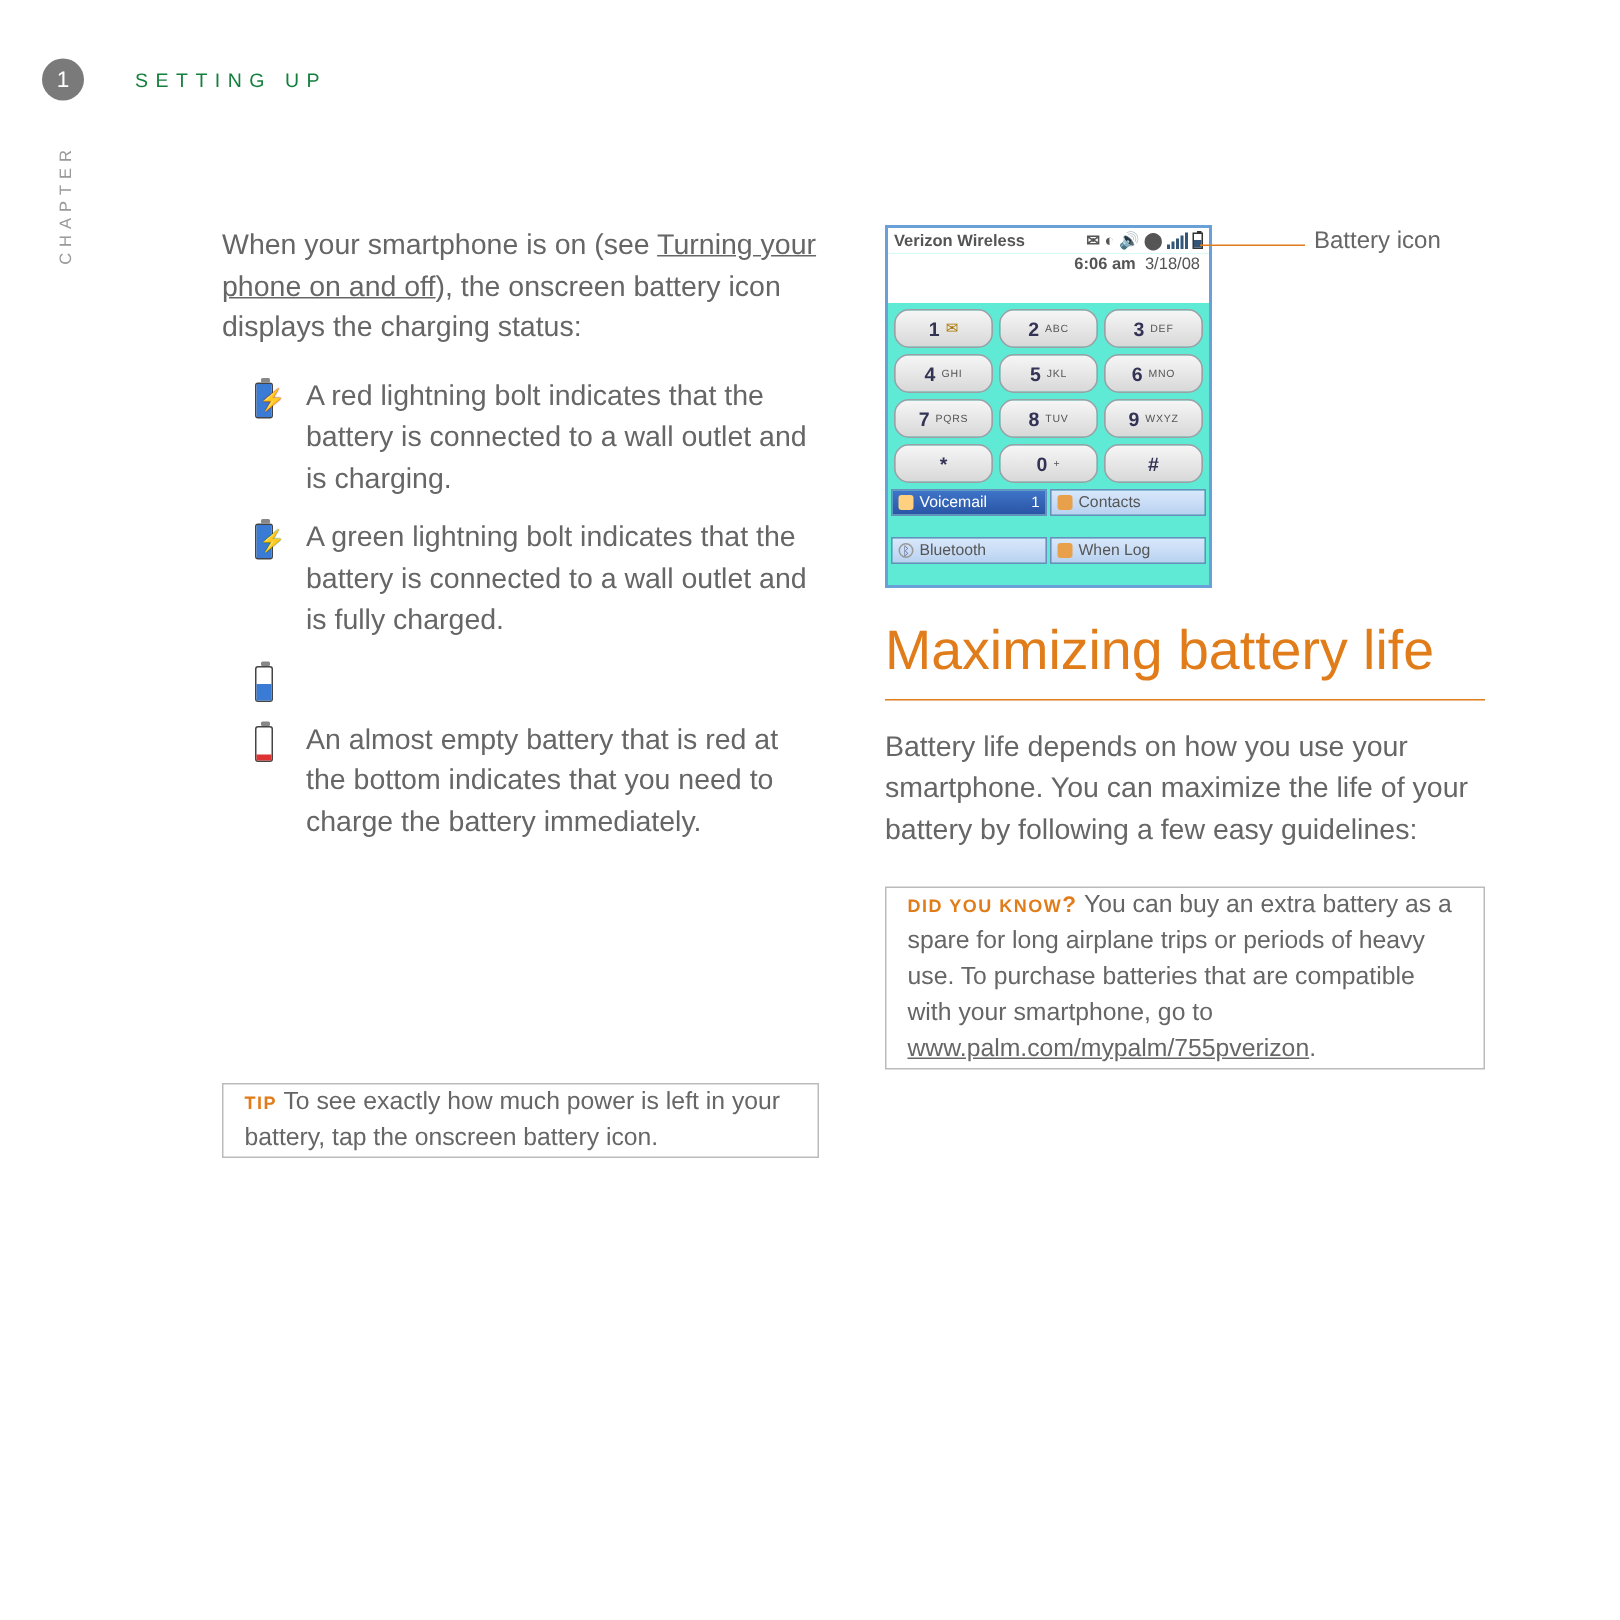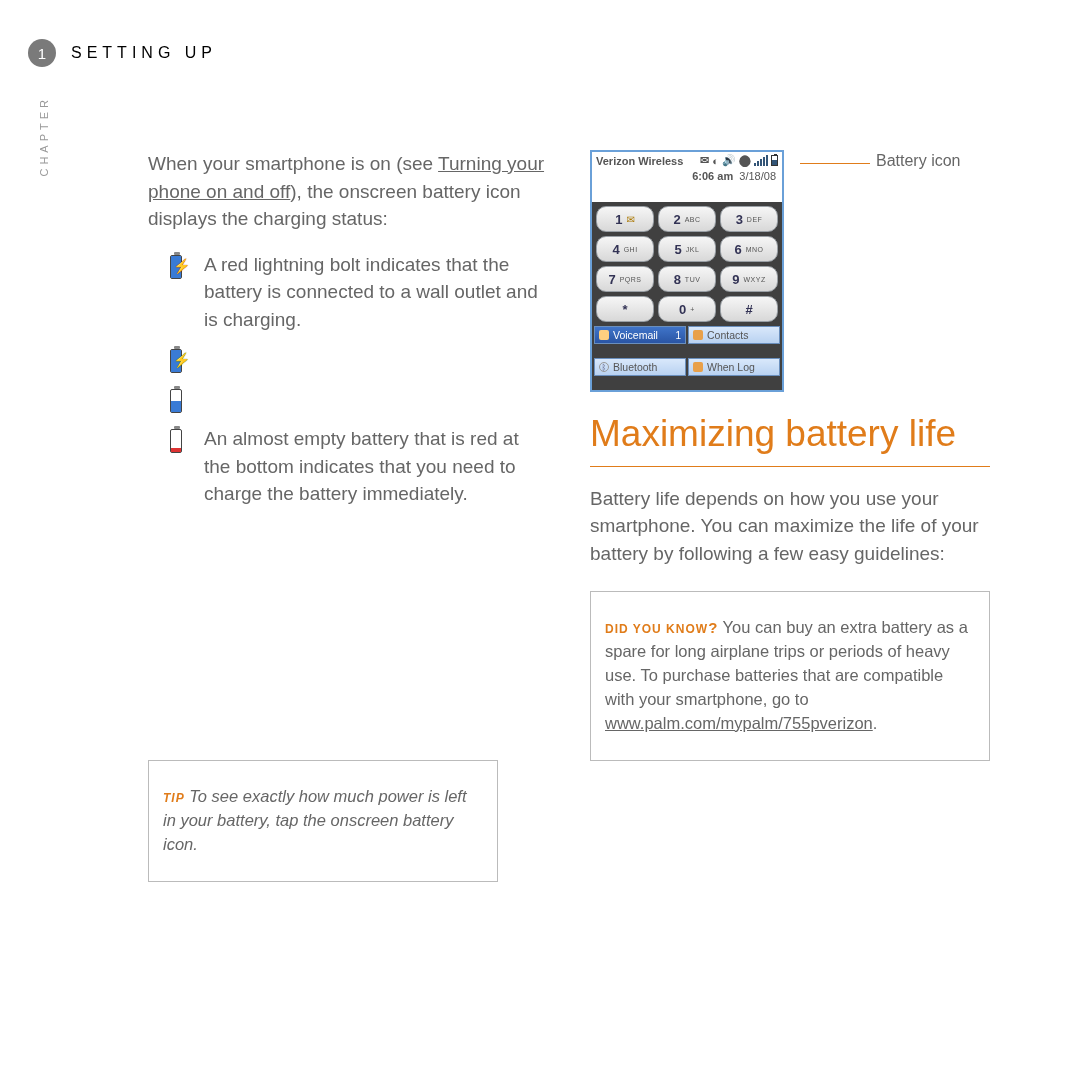--- a/index.html
+++ b/index.html
@@ -2,21 +2,21 @@
 <html><head>
 <meta charset="utf-8">
 <style>
   * { box-sizing: border-box; margin: 0; padding: 0; }
   html, body { width: 1080px; height: 1080px; background: #fff; font-family: "Helvetica Neue", Arial, sans-serif; color: #555; }
   .page { position: relative; width: 1080px; height: 1080px; }
 
   
   .hdr-row { position: absolute; top: 38px; left: 28px; right: 40px; height: 30px; display: flex; align-items: center; }
   .hdr-circle { width: 28px; height: 28px; border-radius: 50%; background: #7a7a7a; color: #fff; display: flex; align-items: center; justify-content: center; font-size: 15px; }
-  .hdr-title { margin-left: 15px; font-size: 16px; letter-spacing: 5px; color: #000000; }
+  .hdr-title { margin-left: 34px; font-size: 13px; letter-spacing: 5px; color: #15803d; }
 
   
   .chapter-tab { position: absolute; top: 96px; left: 38px; writing-mode: vertical-rl; transform: rotate(180deg); font-size: 11px; letter-spacing: 4px; color: #999; }
 
   
   .col-left  { position: absolute; top: 150px; left: 148px; width: 398px; }
   .col-right { position: absolute; top: 150px; left: 590px; width: 400px; }
 
   .body-text { font-size: 19px; line-height: 1.45; color: #666; }
   .ul-link { text-decoration: underline; }
@@ -31,32 +31,32 @@
   .bat::before { content: ""; position: absolute; top: -4px; left: 3px; width: 6px; height: 3px; background: #888; border-radius: 1px; }
   .bat-fill { position: absolute; left: 0; right: 0; background: #3a7bd5; }
   .bat-fill-full { top: 0; bottom: 0; background: #3a7bd5; }
   .bat-fill-half { top: 50%; bottom: 0; background: #3a7bd5; }
   .bat-fill-low  { top: 80%; bottom: 0; background: #d33; }
   .bolt { position: absolute; top: 3px; left: 2px; font-size: 14px; line-height: 14px; font-weight: bold; }
   .bolt-red   { color: #d33; text-shadow: 0 0 1px #800; }
   .bolt-green { color: #2a2; text-shadow: 0 0 1px #060; }
 
   
-  .note-box { border: 1px solid #bbb; padding: 24px 14px; font-size: 16.5px; line-height: 1.45; color: #666; margin-top: 26px; }
-  .note-box.left-box { position: absolute; top: 734px; left: 148px; width: 350px; font-style: italic; }
+  .note-box { border: 1px solid #bbb; padding: 0 14px; font-size: 16.5px; line-height: 1.45; color: #666; margin-top: 26px; }
+  .note-box.left-box { position: absolute; top: 696px; left: 148px; width: 398px; }
   .note-box.right-box { margin-top: 24px; }
   .note-lead { font-size: 12px; letter-spacing: 1px; color: #e07c1a; font-weight: bold; }
   .note-lead .qm { font-size: 15px; }
 
   
   .h-orange { font-size: 37px; font-weight: 300; color: #e07c1a; line-height: 1.18; margin-top: 20px; padding-bottom: 10px; border-bottom: 1px solid #e07c1a; }
 
   
   .phone-wrap { position: relative; }
-  .phone { width: 194px; border: 2px solid #6aa0d8; background: #404040; font-family: Arial, sans-serif; }
+  .phone { width: 218px; border: 2px solid #6aa0d8; background: #5eead4; font-family: Arial, sans-serif; }
   .ph-bar { display: flex; align-items: center; justify-content: space-between; padding: 2px 4px; font-size: 11px; font-weight: bold; background: #fff; }
   .ph-bar-icons { display: flex; gap: 3px; align-items: center; }
   .ph-bar-icons span { font-size: 11px; }
   .sig { display: inline-flex; align-items: flex-end; gap: 1px; height: 10px; }
   .sig i { width: 2px; background: #357; display: inline-block; }
   .sig i:nth-child(1){height:3px} .sig i:nth-child(2){height:5px} .sig i:nth-child(3){height:7px} .sig i:nth-child(4){height:9px} .sig i:nth-child(5){height:11px}
   .mini-bat { width: 7px; height: 11px; border: 1px solid #333; position: relative; display: inline-block; }
   .mini-bat::before { content:""; position:absolute; top:-2px; left:2px; width:3px; height:2px; background:#333; }
   .mini-bat::after  { content:""; position:absolute; left:0; right:0; bottom:0; height:55%; background:#357; }
   .ph-time { text-align: right; font-size: 11px; padding: 1px 6px 20px; background: #fff; }
@@ -107,20 +107,21 @@
         </div>
         <div class="icon-desc body-text">A red lightning bolt indicates that the battery is connected to a wall outlet and is charging.</div>
       </div>
       <div class="icon-row">
         <div class="icon-cell">
           <span class="bat">
               <span class="bat-fill bat-fill-full"></span>
               <span class="bolt bolt-green">⚡</span>
             </span>
         </div>
+        <div class="icon-desc body-text">A green lightning bolt indicates that the battery is connected to a wall outlet and is fully charged.</div>
       </div>
       <div class="icon-row">
         <div class="icon-cell">
           <span class="bat">
               <span class="bat-fill bat-fill-half"></span>
             </span>
         </div>
       </div>
       <div class="icon-row">
         <div class="icon-cell">

